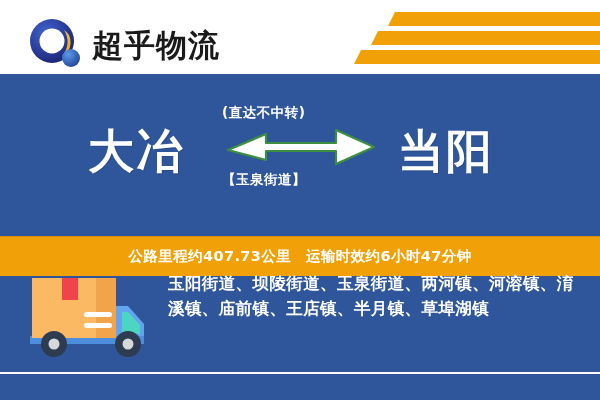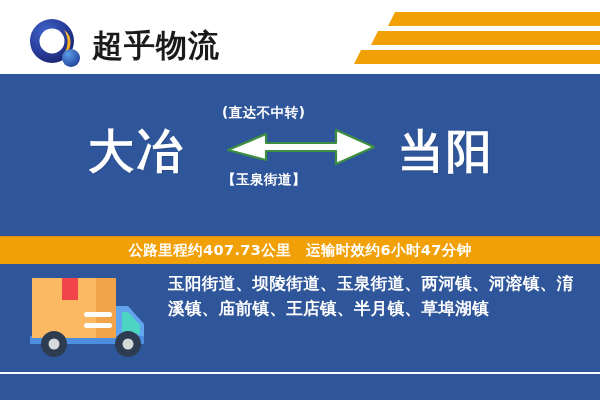--- a/index.html
+++ b/index.html
@@ -111,21 +111,21 @@
     line-height: 1;
   }
   .arrow-note-top { margin-bottom: 6px; }
   .arrow-note-bottom { margin-top: 7px; }
   .arrow-svg { display: block; margin: 0 auto; }
 
   
   .info-band {
     position: absolute;
     left: 0; top: 162px;
-    width: 600px; height: 28px;
+    width: 600px; height: 40px;
     background: #F2A007;
     display: flex;
     align-items: center;
     justify-content: center;
     box-shadow: 0 1px 0 rgba(0,0,0,0.10) inset;
   }
   .info-band-text {
     font-family: "DejaVu Sans", "Liberation Sans", sans-serif;
     font-size: 14.5px;
     font-weight: bold;

